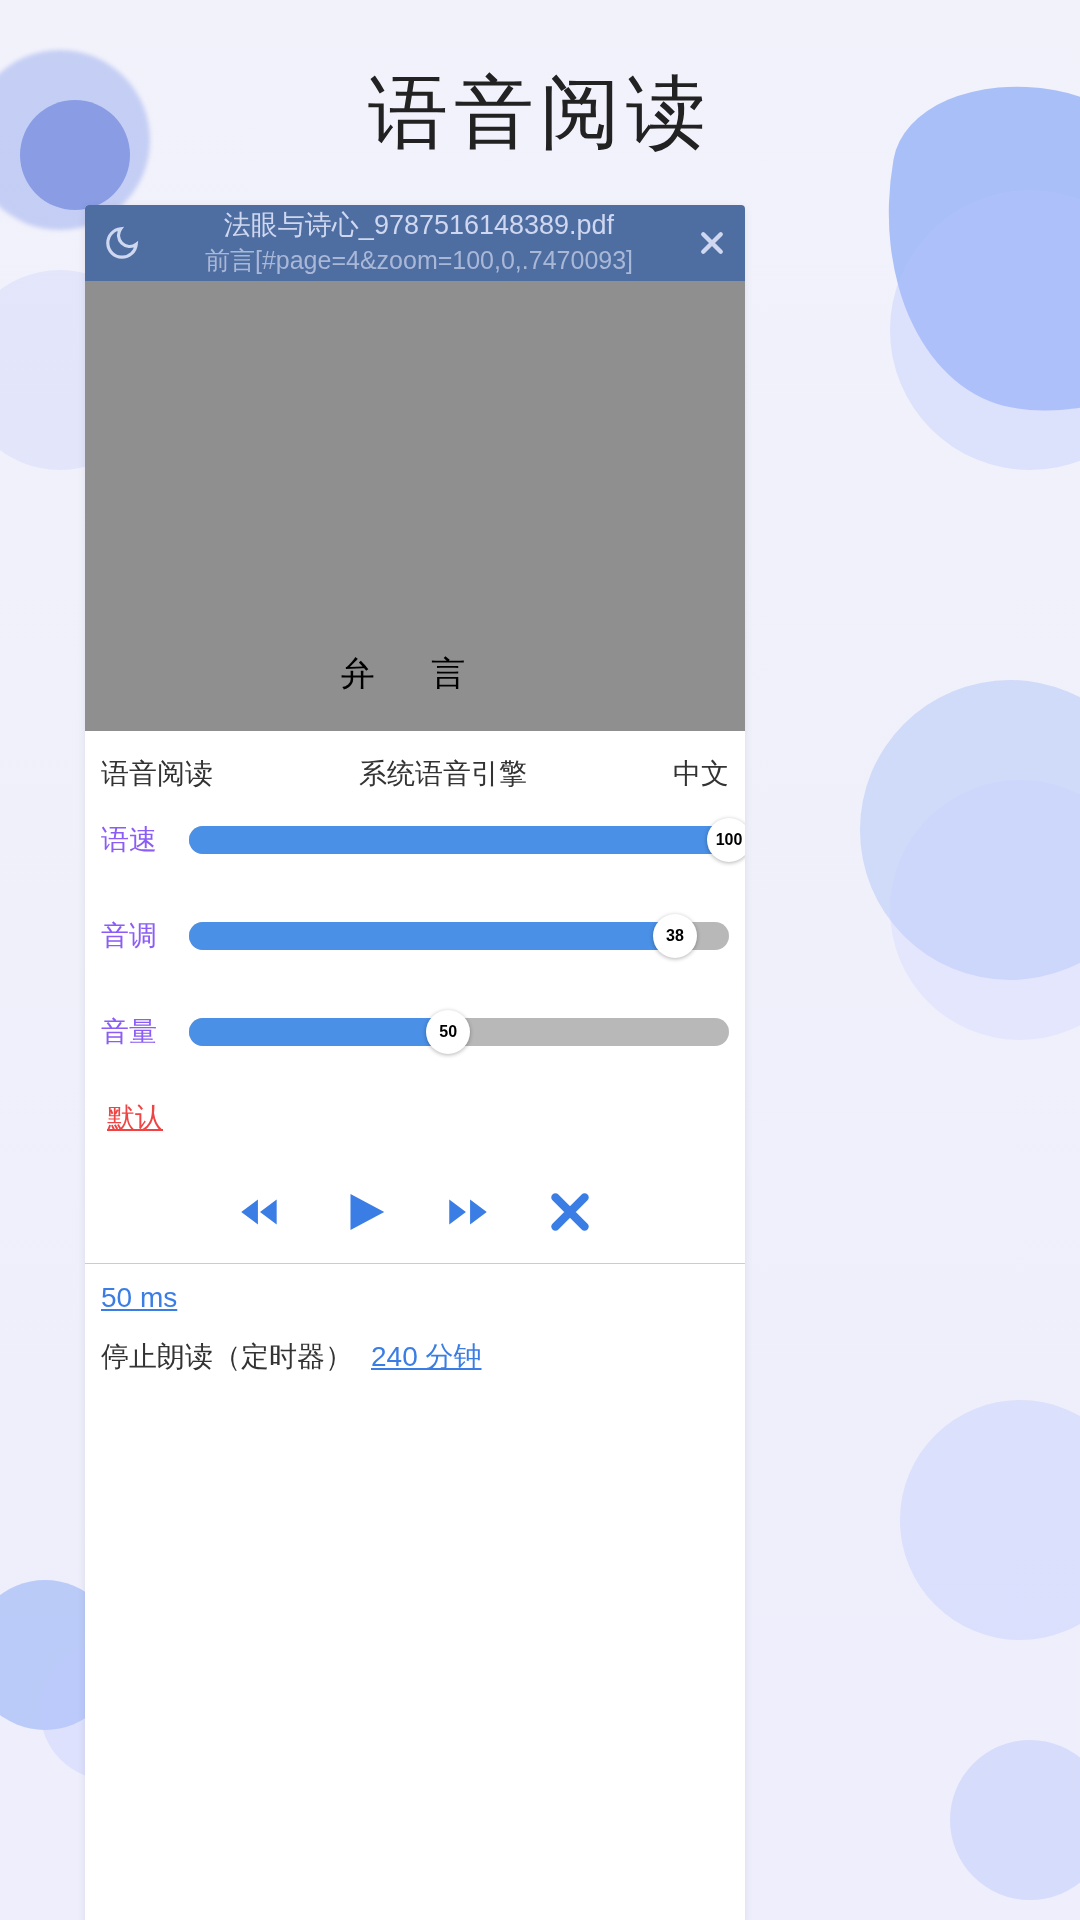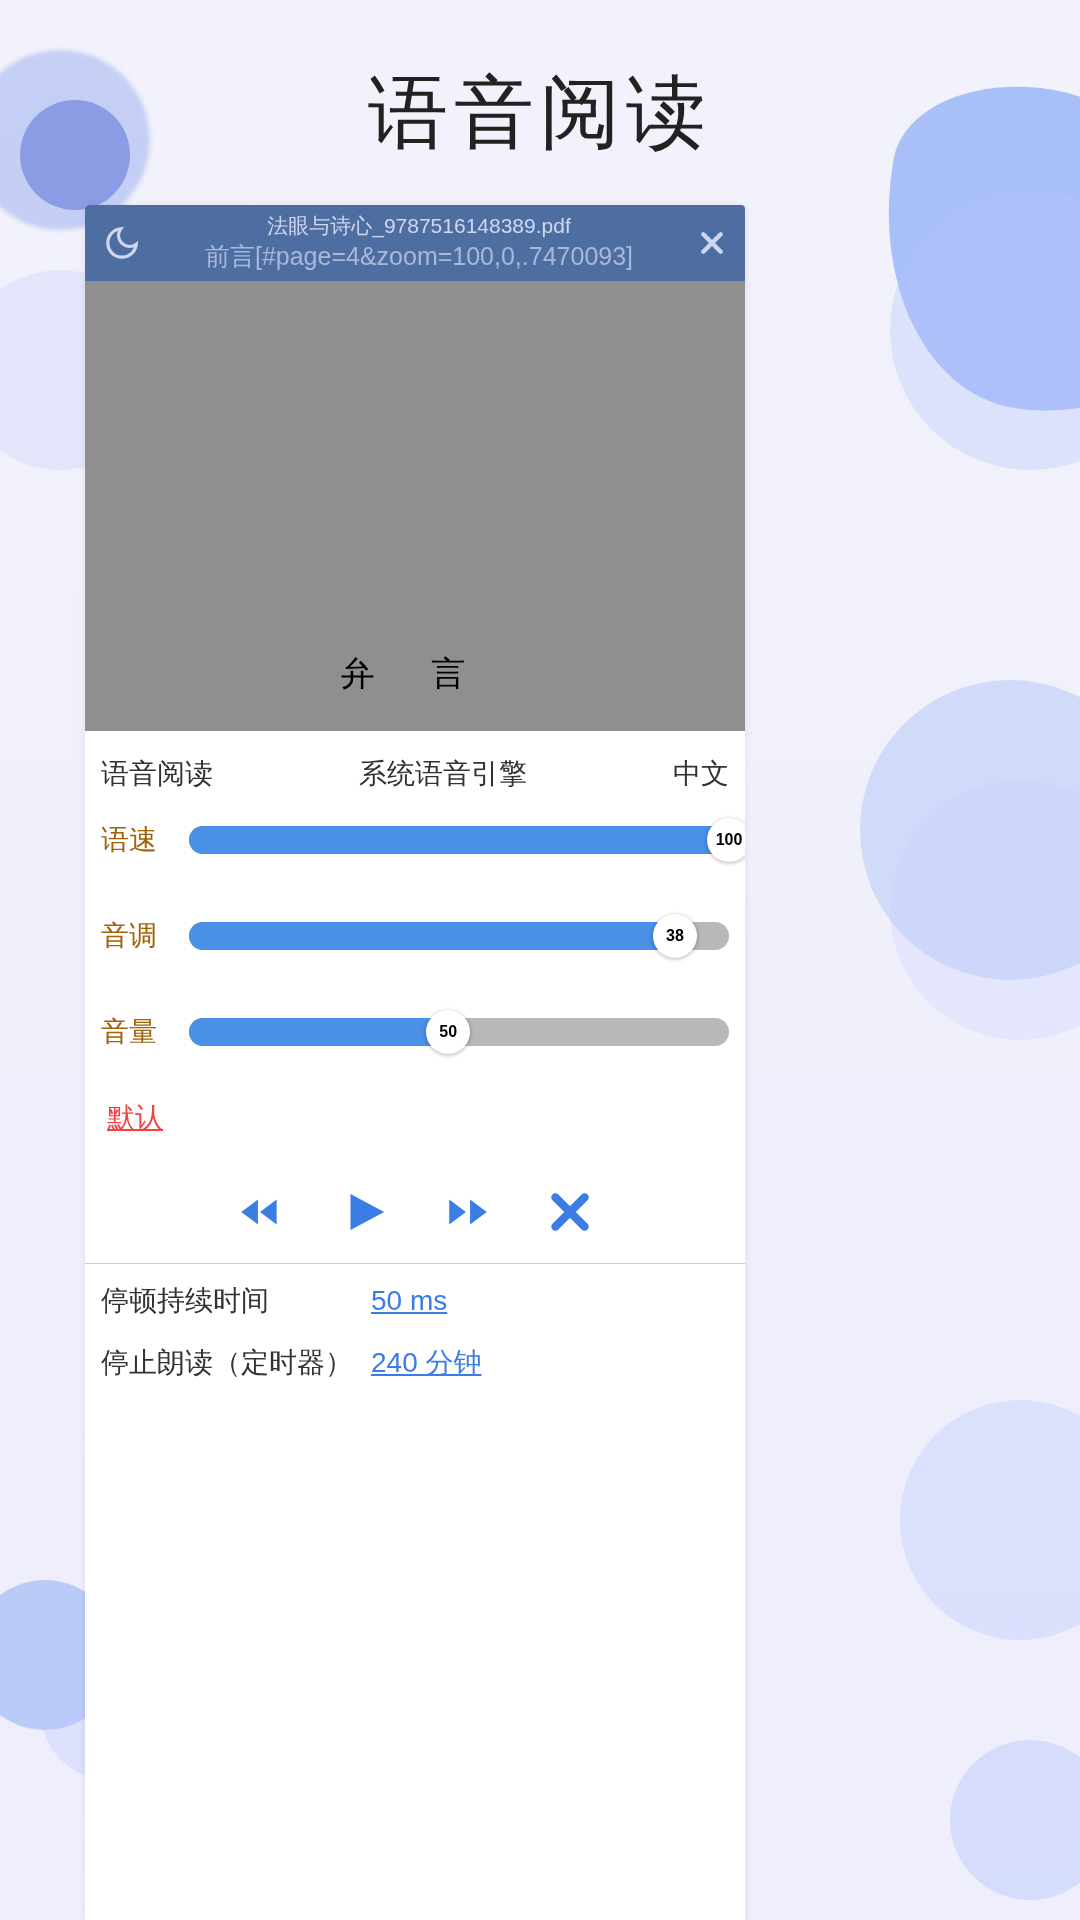--- a/index.html
+++ b/index.html
@@ -22,33 +22,33 @@
 .blob10 { width: 140px; height: 140px; left: 40px; top: 1640px; background: rgba(190,200,255,0.35); border-radius: 50%; }
 .blob11 { width: 160px; height: 160px; right: -30px; top: 1740px; background: rgba(170,185,250,0.35); border-radius: 50%; }
 
 .page-title { position: absolute; top: 60px; left: 0; right: 0; text-align: center; font-size: 80px; font-family: "Songti SC", "SimSun", serif; color: #222; letter-spacing: 6px; }
 
 .phone { position: absolute; left: 85px; top: 205px; width: 660px; height: 1720px; background: #fff; border-radius: 4px 4px 0 0; overflow: hidden; box-shadow: 0 2px 8px rgba(0,0,0,0.08); }
 
 .app-header { height: 76px; background: #4e6da1; display: flex; align-items: center; padding: 0 18px; position: relative; }
 .moon-icon { width: 38px; height: 38px; color: #cfd8f0; flex-shrink: 0; }
 .header-center { flex: 1; text-align: center; padding: 0 8px; }
-.file-title { color: #cfd8f0; font-size: 21px; line-height: 1.2; }
+.file-title { color: #cfd8f0; font-size: 27px; line-height: 1.2; }
 .file-sub { color: #aab8d8; font-size: 25px; margin-top: 2px; }
 .close-btn { width: 30px; height: 30px; color: #cfd8f0; flex-shrink: 0; cursor: pointer; }
 
 .doc-view { height: 450px; background: #8f8f8f; position: relative; }
 .doc-text { position: absolute; left: 0; right: 0; top: 370px; text-align: center; font-family: "Songti SC", "SimSun", serif; font-size: 34px; color: #000; letter-spacing: 24px; }
 
 .panel { background: #fff; padding: 24px 0 0 0; }
 .tab-row { display: flex; justify-content: space-between; padding: 0 16px 28px 16px; font-size: 28px; color: #333; }
 .tab { }
 
 .slider-row { display: flex; align-items: center; padding: 0 16px; margin-bottom: 58px; }
-.slider-label { width: 80px; font-size: 28px; color: #a16207; }
+.slider-label { width: 80px; font-size: 28px; color: #8b5cf6; }
 .slider-track { flex: 1; height: 28px; background: #b8b8b8; border-radius: 14px; position: relative; margin-left: 8px; }
 .slider-fill { height: 100%; background: #4a90e6; border-radius: 14px; }
 .slider-thumb { position: absolute; top: 50%; transform: translate(-50%, -50%); width: 44px; height: 44px; border-radius: 50%; background: #fff; box-shadow: 0 1px 4px rgba(0,0,0,0.3); display: flex; align-items: center; justify-content: center; font-size: 16px; font-weight: 600; color: #000; }
 
 .default-link { display: inline-block; margin: -10px 0 0 22px; color: #ef4444; font-size: 28px; text-decoration: underline; }
 
 .controls { display: flex; justify-content: center; align-items: center; gap: 52px; margin-top: 48px; padding-bottom: 24px; border-bottom: 1px solid #ccc; }
 .ctrl-btn { width: 50px; height: 50px; color: #3a7de5; cursor: pointer; }
 .ctrl-btn.play { width: 54px; height: 54px; }
 
@@ -136,21 +136,20 @@
       <svg class="ctrl-btn" viewBox="0 0 24 24" fill="currentColor">
           <path d="M13 6v12l8-6-8-6zM3 6v12l8-6-8-6z"></path>
         </svg>
       <svg class="ctrl-btn" viewBox="0 0 24 24" fill="none" stroke="currentColor" stroke-width="4" stroke-linecap="round">
           <path d="M5 5l14 14M19 5L5 19"></path>
         </svg>
     </div>
 
     <div class="settings">
       <div class="setting-row">
-        <span class="setting-label">停顿持续时间</span>
         <a class="setting-value">50 ms</a>
       </div>
       <div class="setting-row">
         <span class="setting-label">停止朗读（定时器）</span>
         <a class="setting-value">240 分钟</a>
       </div>
     </div>
 
   </div>
 </div>

